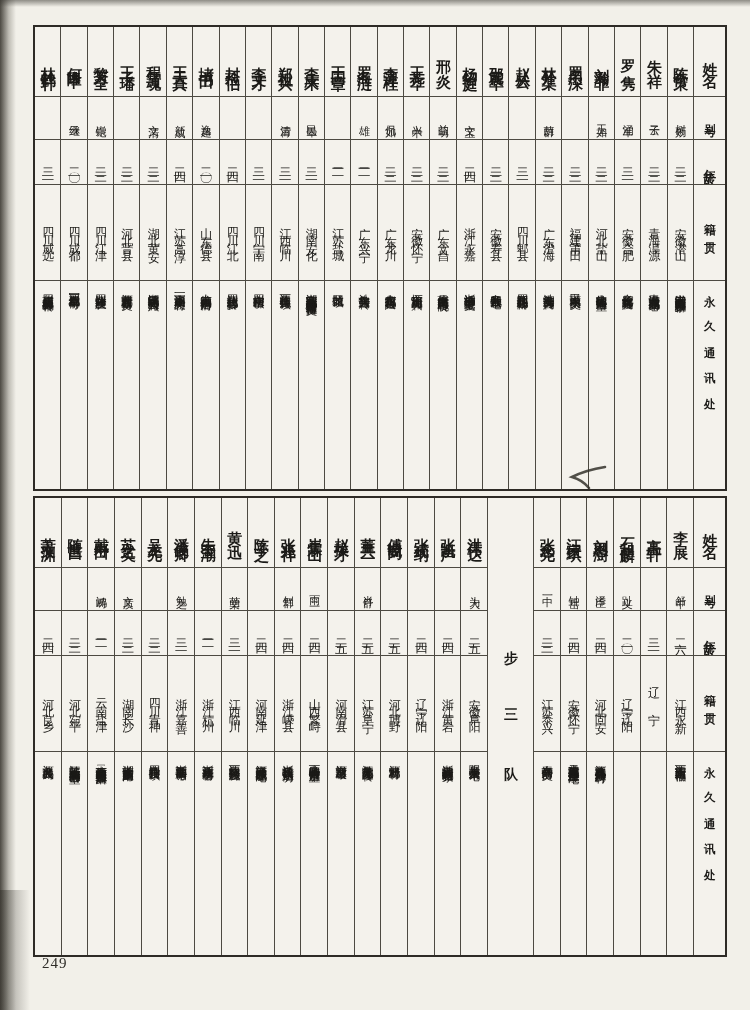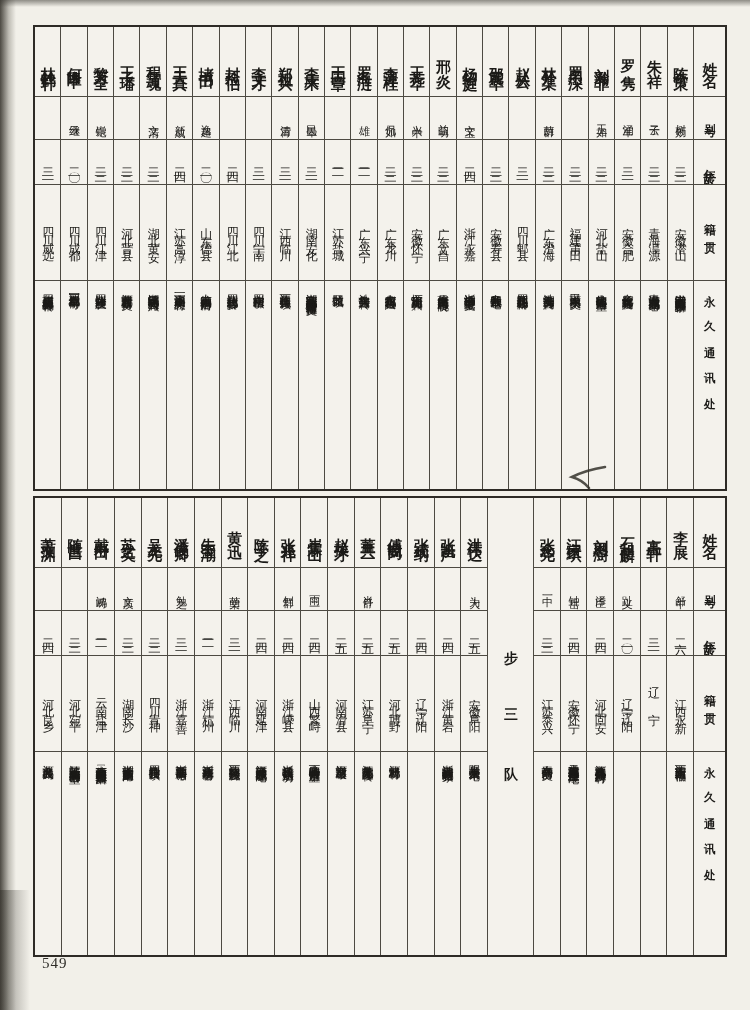--- a/index.html
+++ b/index.html
@@ -922,13 +922,13 @@
       <div class="cell address-cell">
         <span class="vtext">河北良乡县城内</span>
       </div>
     </div>
   </section>
 
 <svg class="check-mark" viewBox="0 0 42 26">
   <path d="M39,3 C26,5 14,9 6,13 C13,15 19,19 23,24" fill="none" stroke="#34322c" stroke-width="2.6" stroke-linecap="round" opacity="0.85"></path>
 </svg>
 
-<div class="page-number">549</div>
+<div class="page-number">249</div>
 
 </body></html>

